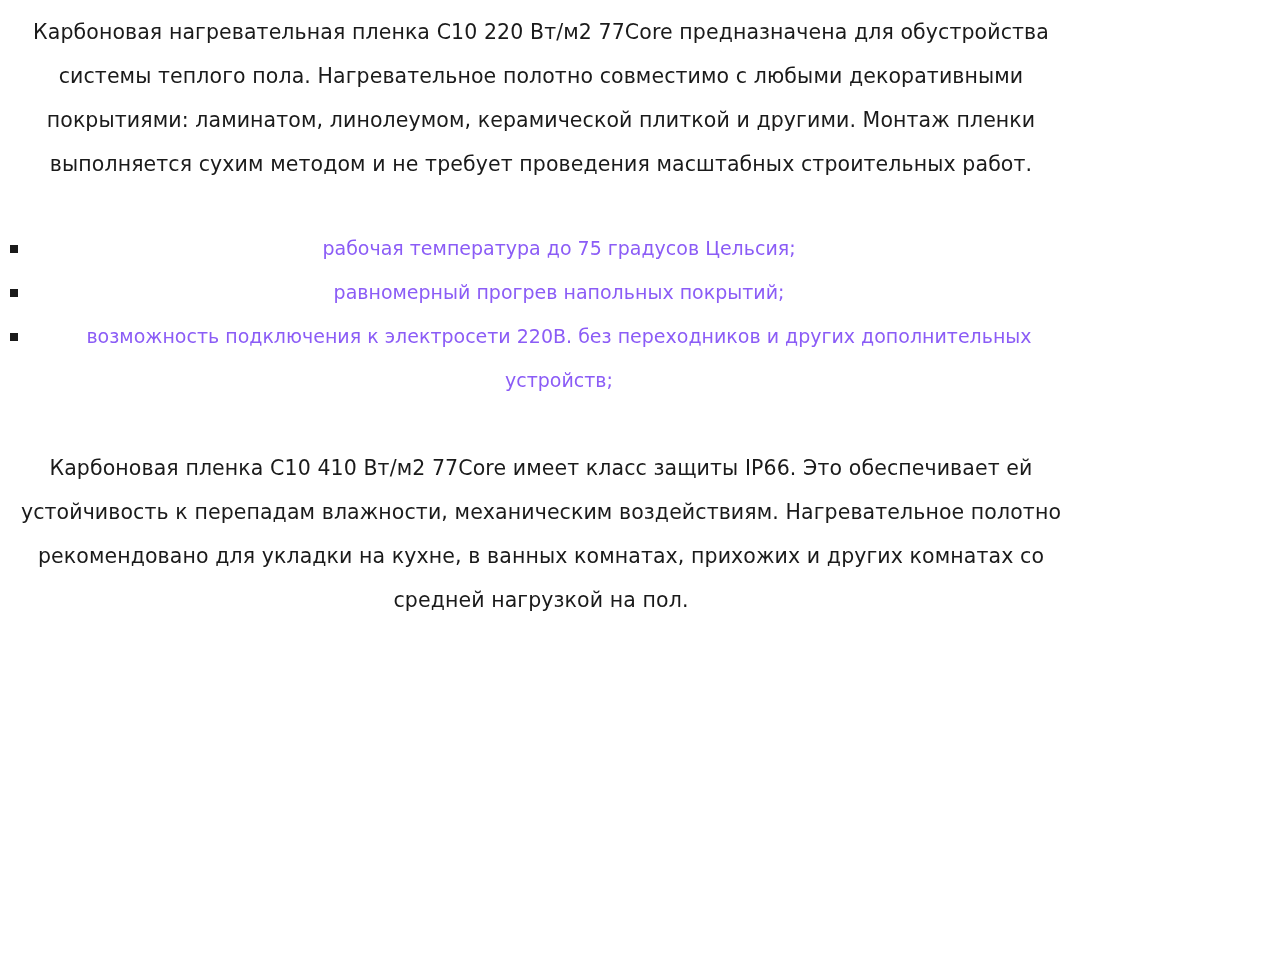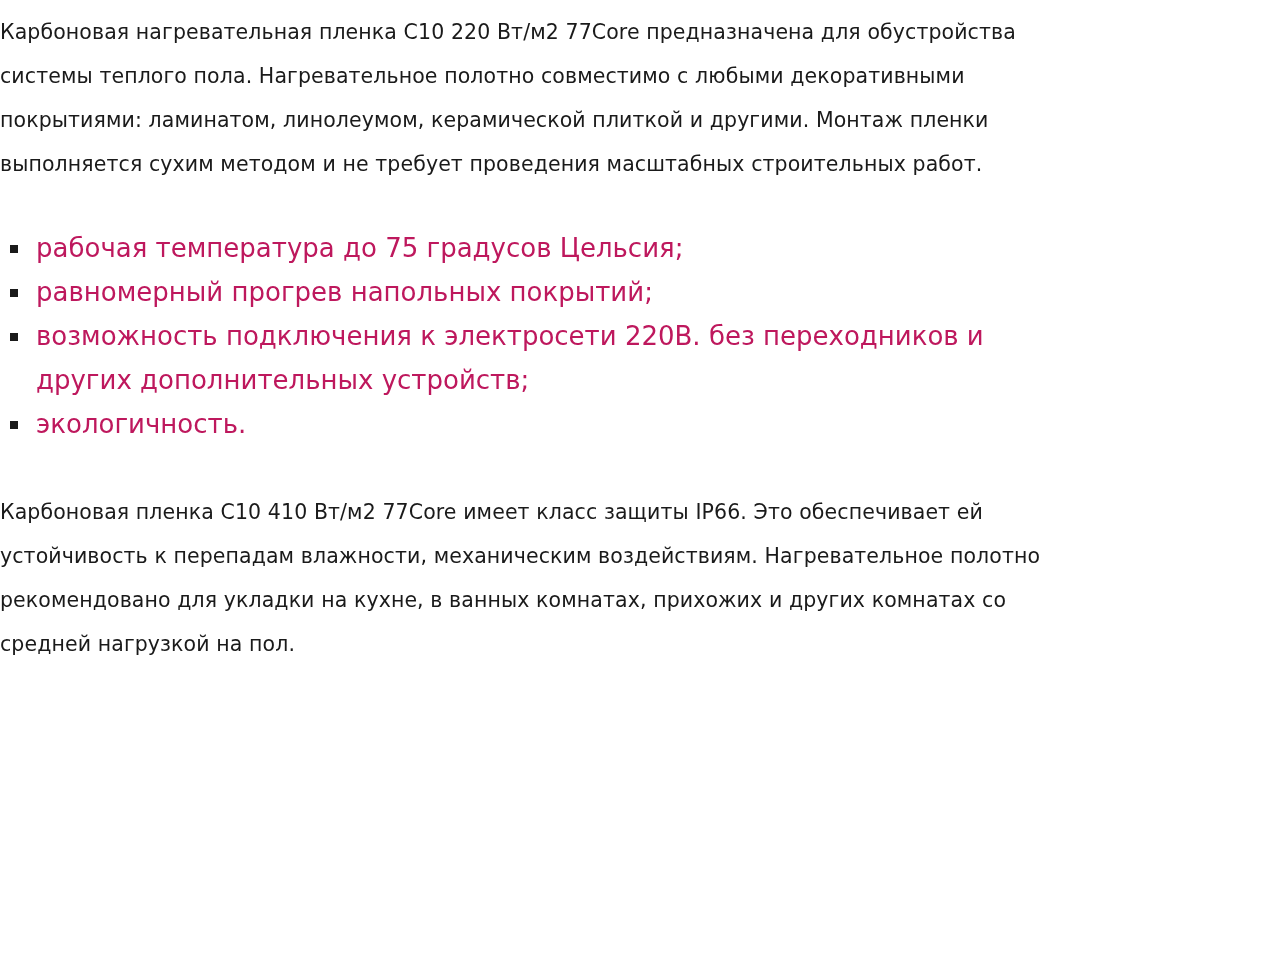--- a/index.html
+++ b/index.html
@@ -14,41 +14,42 @@
     font-family: "DejaVu Sans", sans-serif;
     color: #1a1a1a;
     overflow: hidden;
   }
   .page {
     box-sizing: border-box;
     width: 1102px;
     height: 956px;
     padding: 10px 20px 0 0;
     background: #ffffff;
+    text-align: center;
   }
   p.para {
     margin: 0 0 28px 0;
     font-size: 20.5px;
     line-height: 44px;
     color: #1a1a1a;
     letter-spacing: 0.1px;
   }
   p.para.tight {
     margin-bottom: 20px;
   }
   ul.bullets {
     list-style: none;
     margin: 0 0 26px 0;
     padding: 0;
   }
   ul.bullets li {
     position: relative;
-    font-size: 26px;
+    font-size: 19px;
     line-height: 44px;
-    color: #be185d;
+    color: #8b5cf6;
     padding-left: 36px;
     margin: 0;
   }
   ul.bullets li::before {
     content: "";
     position: absolute;
     left: 10px;
     top: 19px;
     width: 8px;
     height: 8px;
@@ -66,21 +67,20 @@
 
   <div class="spacer-small"></div>
 
 
   <div class="spacer-small"></div>
 
   <ul class="bullets">
     <li>рабочая температура до 75 градусов Цельсия;</li>
     <li>равномерный прогрев напольных покрытий;</li>
     <li>возможность подключения к электросети 220В. без переходников и других дополнительных устройств;</li>
-    <li>экологичность.</li>
   </ul>
 
   <div class="spacer-mid"></div>
 
   <p class="para tight">Карбоновая пленка C10 410 Вт/м2 77Core имеет класс защиты IP66. Это обеспечивает ей устойчивость к перепадам влажности, механическим воздействиям. Нагревательное полотно рекомендовано для укладки на кухне, в ванных комнатах, прихожих и других комнатах со средней нагрузкой на пол.</p>
 
 
 </div>
 
 </body></html>

